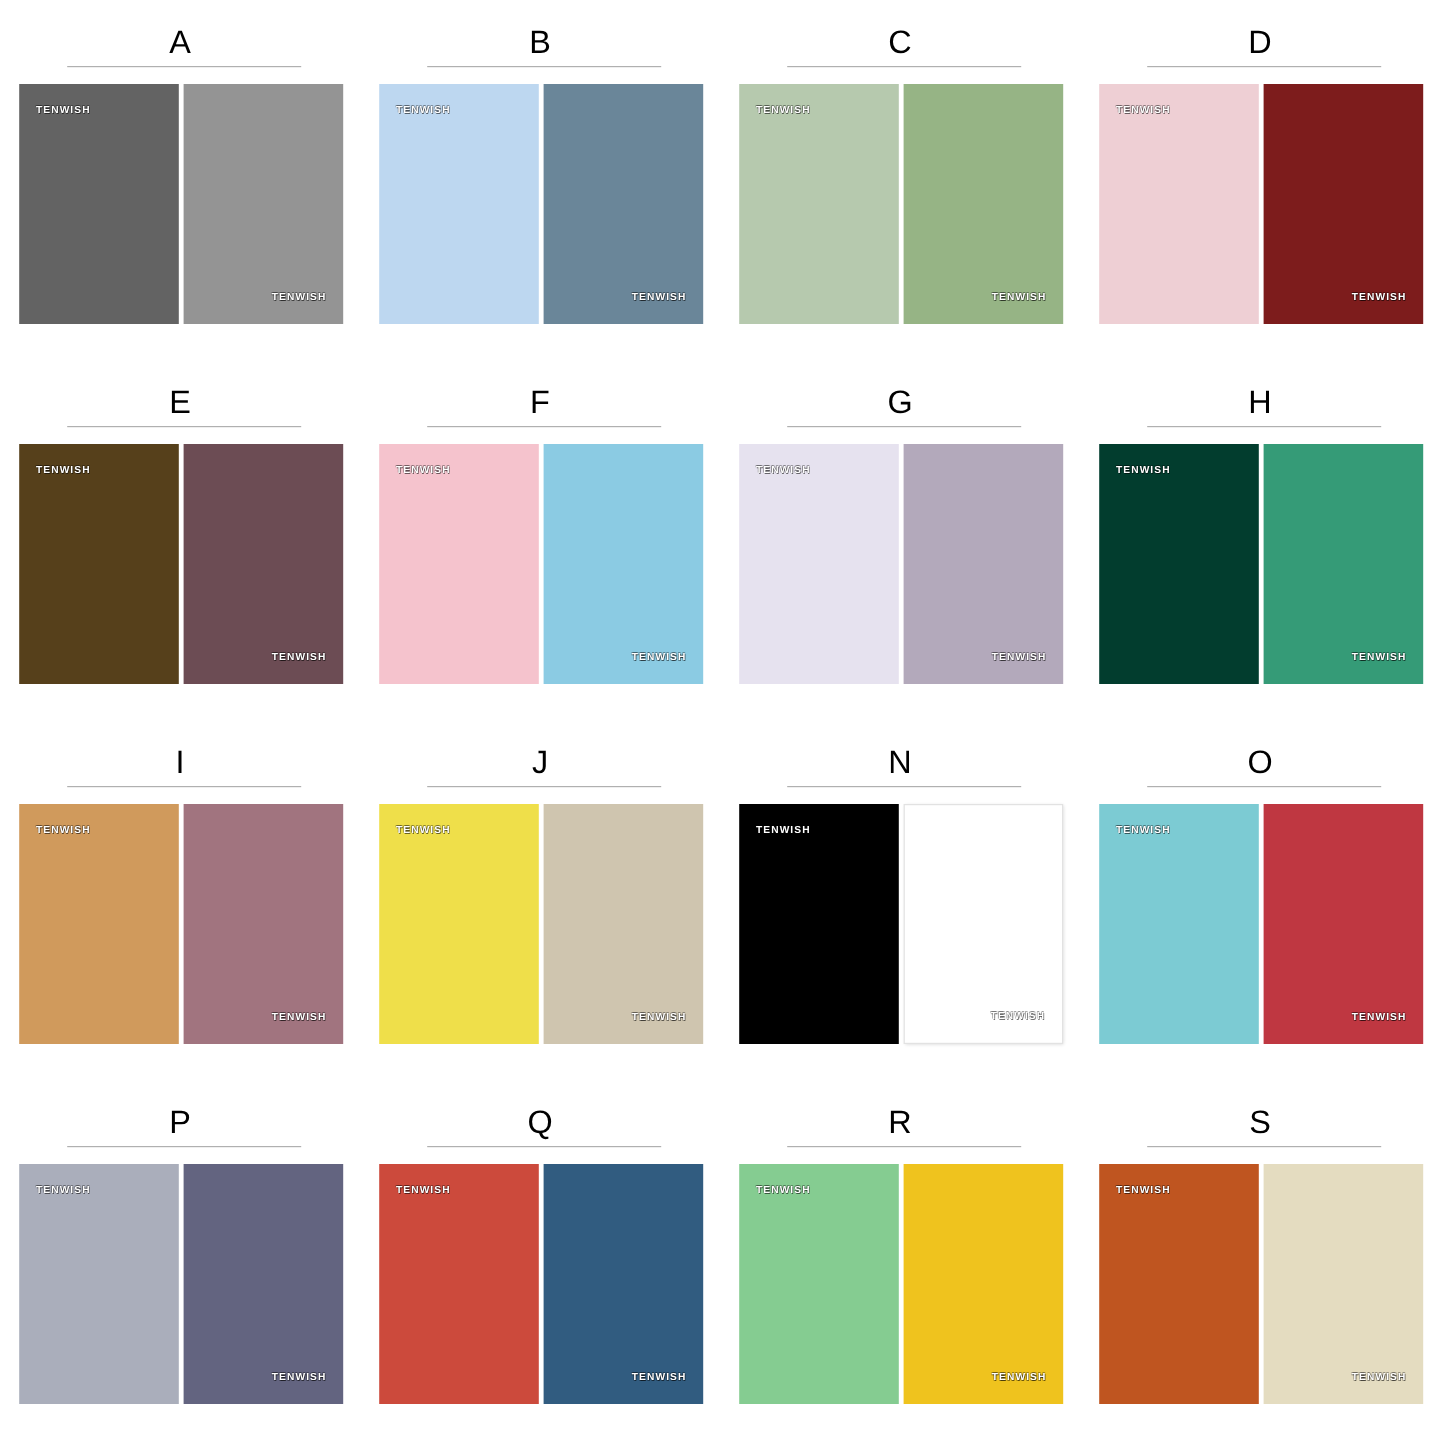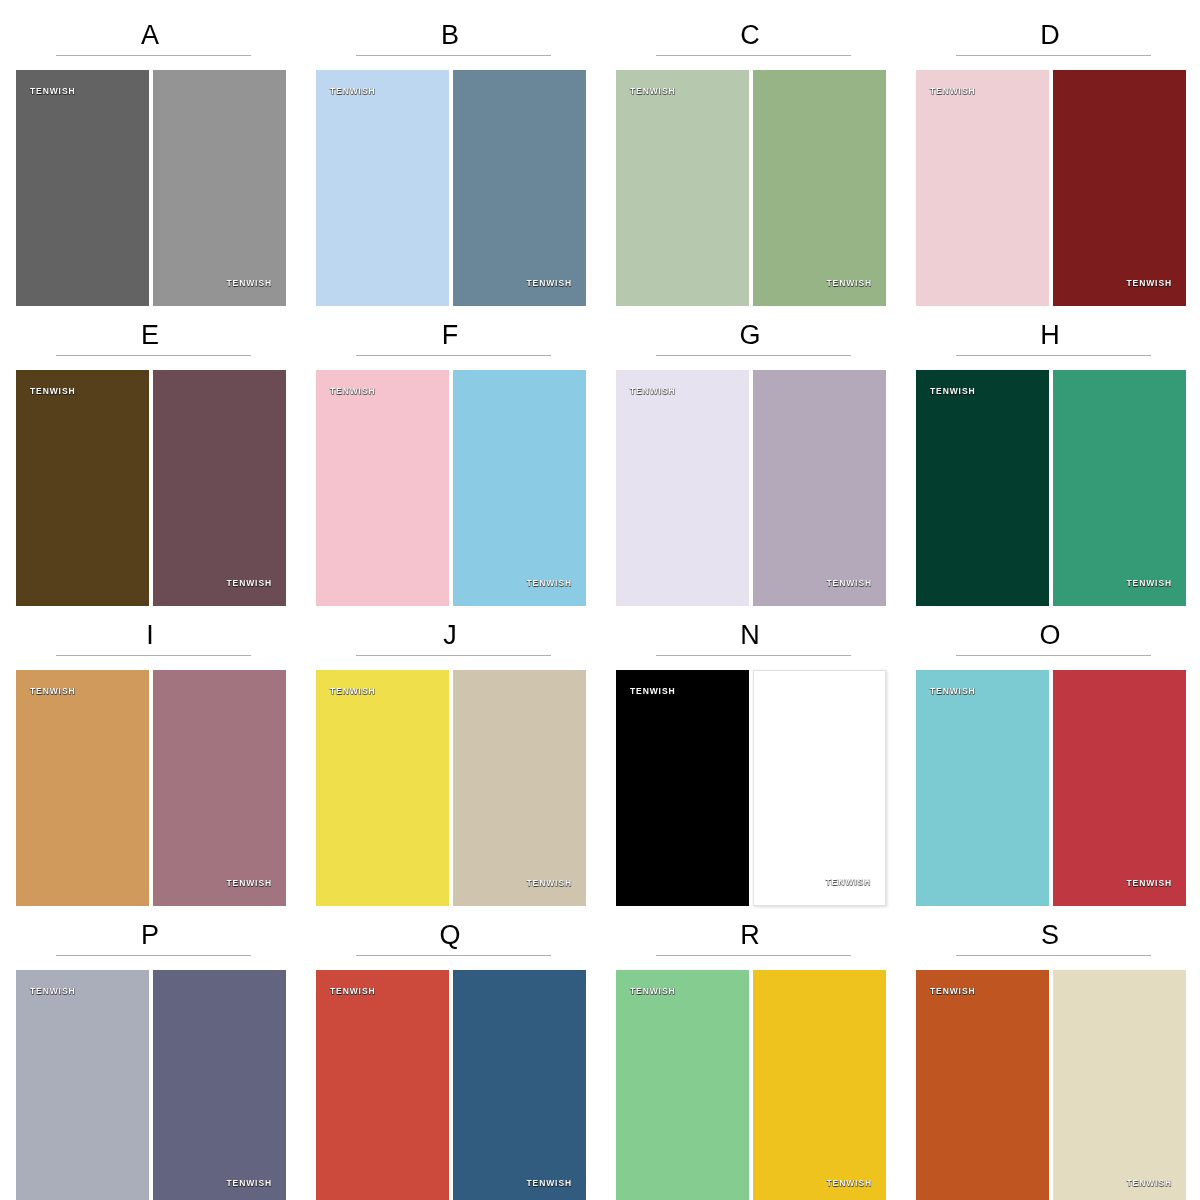--- a/index.html
+++ b/index.html
@@ -66,21 +66,21 @@
     top: 70px;
     width: 270px;
     height: 200px;
     display: flex;
     gap: 4px;
   }
 
   .swatch {
     position: relative;
     width: 133px;
-    height: 236px;
+    height: 200px;
     box-sizing: border-box;
     overflow: hidden;
     padding-left: 32px;
   }
 
   .swatch.has-border {
     border: 1px solid #e2e2e2;
     box-shadow: 1px 1px 3px rgba(0,0,0,0.16);
   }
 

